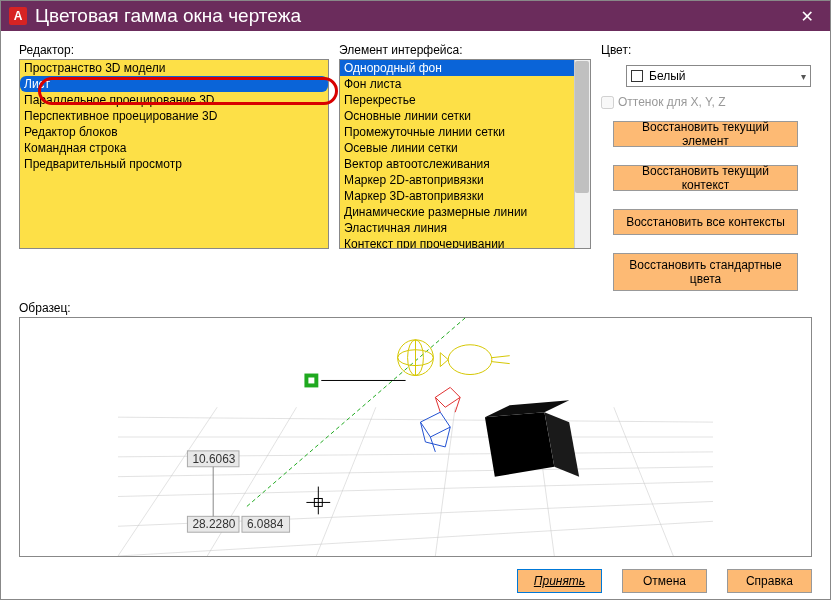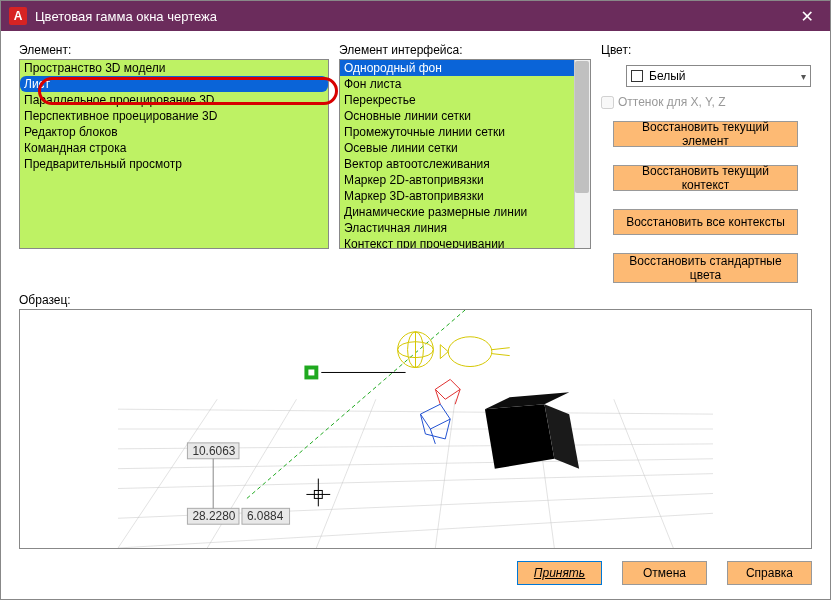--- a/index.html
+++ b/index.html
@@ -1,41 +1,41 @@
 <!DOCTYPE html>
 <html><head>
 <meta charset="utf-8">
 <style>
 * { margin: 0; padding: 0; box-sizing: border-box; font-family: 'Segoe UI', Tahoma, sans-serif; font-size: 12px; }
 body { background: #fff; width: 831px; height: 600px; position: relative; border: 1px solid #888; }
 .titlebar { background: #6b2c5c; height: 30px; display: flex; align-items: center; padding: 0 8px; color: #fff; }
 .title-icon { width: 18px; height: 18px; background: #d72323; display: flex; align-items: center; justify-content: center; color: #fff; font-weight: bold; margin-right: 8px; border-radius: 2px; }
-.title-text { flex: 1; font-size: 13px; }
+.title-text { flex: 1; font-size: 19px; }
 .close-btn { color: #fff; font-size: 16px; cursor: pointer; padding: 0 8px; }
 .content { padding: 12px 18px; display: flex; flex-direction: column; height: 560px; }
 .top-row { display: flex; gap: 10px; }
 .col-left { width: 310px; display: flex; flex-direction: column; }
 .col-mid { width: 252px; display: flex; flex-direction: column; }
 .col-right { display: flex; flex-direction: column; gap: 6px; }
 .label { margin-bottom: 2px; }
-.listbox { border: 1px solid #888; background: #bef264; height: 190px; overflow-y: auto; position: relative; }
+.listbox { border: 1px solid #888; background: #fde047; height: 190px; overflow-y: auto; position: relative; }
 .list-item { padding: 1px 4px; white-space: nowrap; cursor: default; }
 .list-item.selected { background: #0a64d8; color: #fff; border-radius: 6px; }
 .list-item.highlighted { background: #0a64d8; color: #fff; }
 .marker { position: absolute; left: 37px; top: 76px; width: 300px; height: 28px; border: 3px solid #d80000; border-radius: 14px; pointer-events: none; z-index: 10; }
 .scroll-track { position: absolute; right: 0; top: 0; width: 16px; height: 100%; background: #f0f0f0; border-left: 1px solid #ccc; }
 .scroll-thumb { position: absolute; right: 1px; top: 1px; width: 14px; height: 70%; background: #c0c0c0; border-radius: 2px; }
 .color-select { border: 1px solid #888; height: 22px; display: flex; align-items: center; padding: 0 4px; background: #fff; margin-left: 25px; }
 .color-swatch { width: 12px; height: 12px; border: 1px solid #333; margin-right: 6px; background: #fff; }
 .dropdown-arrow { margin-left: auto; font-size: 10px; color: #555; }
 .checkbox-row { display: flex; align-items: center; gap: 4px; color: #999; padding: 2px 0 6px; }
 .checkbox-row input { width: 13px; height: 13px; }
 .btn { border: 1px solid #999; background: #fdba74; height: 26px; padding: 4px 10px; cursor: pointer; display: flex; align-items: center; justify-content: center; text-align: center; margin-left: 12px; }
 .btn-wide { width: 185px; }
-.btn-tall { height: 30px; }
+.btn-tall { height: 38px; }
 .sample-label { margin-top: 10px; margin-bottom: 2px; }
 .preview { border: 1px solid #888; flex: 1; background: #fff; position: relative; overflow: hidden; min-height: 240px; }
 .preview svg { width: 100%; height: 100%; display: block; }
 .bottom-row { display: flex; justify-content: flex-end; gap: 8px; margin-top: 12px; }
 .btn-footer { width: 85px; height: 24px; }
 .underline { text-decoration: underline; font-style: italic; }
 .listbox-mid { height: 190px; }
 .col-right-spacer { height: 6px; }
 </style>
 </head>
@@ -45,21 +45,21 @@
   <div class="title-icon">A</div>
   <div class="title-text">Цветовая гамма окна чертежа</div>
   <div class="close-btn">✕</div>
 </div>
 
 <div class="content">
   <div class="marker"></div>
 
   <div class="top-row">
     <div class="col-left">
-      <div class="label">Элемент:</div>
+      <div class="label">Редактор:</div>
       <div class="listbox">
         <div class="list-item">Пространство 3D модели</div>
         <div class="list-item selected">Лист</div>
         <div class="list-item">Параллельное проецирование 3D</div>
         <div class="list-item">Перспективное проецирование 3D</div>
         <div class="list-item">Редактор блоков</div>
         <div class="list-item">Командная строка</div>
         <div class="list-item">Предварительный просмотр</div>
       </div>
     </div>

